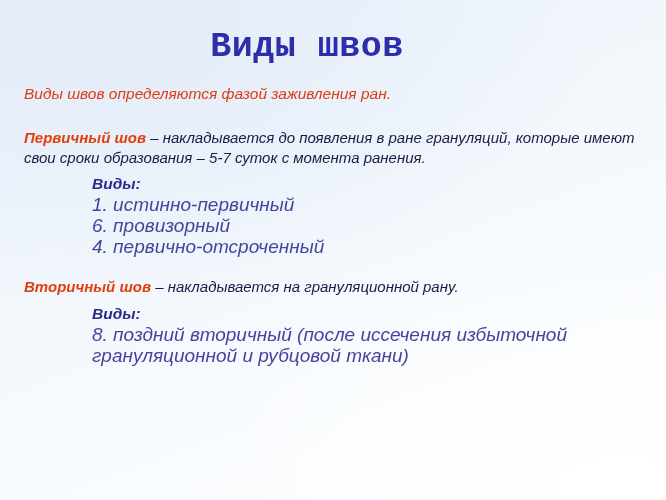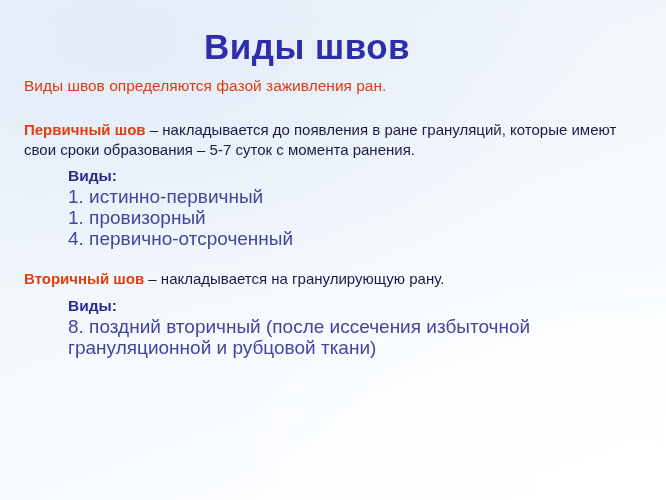--- a/index.html
+++ b/index.html
@@ -30,28 +30,30 @@
     position: absolute;
     left: 0;
     top: 28px;
     width: 614px;
     text-align: center;
     font-size: 35px;
     font-weight: bold;
     color: #2e2eab;
     letter-spacing: 0.5px;
     line-height: 1.1;
+    font-family: Liberation Mono, monospace;
   }
 
   
   #body {
     position: absolute;
     left: 24px;
-    top: 76px;
+    top: 84px;
     width: 620px;
+    font-style: italic;
   }
 
   .lead {
     font-size: 15.5px;
     color: #dd3c12;
     line-height: 20px;
     margin: 0 0 24px 0;
   }
 
   .para {
@@ -60,21 +62,21 @@
     line-height: 19.5px;
     margin: 0;
   }
 
   .term {
     color: #e0400d;
     font-weight: bold;
   }
 
   .sub {
-    margin-left: 44px;
+    margin-left: 68px;
   }
 
   .vidy {
     font-size: 15.5px;
     font-weight: bold;
     color: #2a2a8e;
     line-height: 21px;
     margin: 6px 0 0 0;
   }
 
@@ -99,29 +101,29 @@
   <div id="body">
 
     <p class="lead">Виды швов определяются фазой заживления ран.</p>
 
     <div>
       <p class="para"><span class="term">Первичный шов</span><span> – накладывается до появления в ране грануляций, которые имеют свои сроки образования – 5-7 суток с момента ранения.</span></p>
 
       <div class="sub">
         <p class="vidy">Виды:</p>
         <p class="item">1. истинно-первичный</p>
-        <p class="item">1. провизорный</p>
+        <p class="item">6. провизорный</p>
         <p class="item">4. первично-отсроченный</p>
       </div>
     </div>
 
     <div class="gap-sec"></div>
 
     <div>
-      <p class="para"><span class="term">Вторичный шов</span><span> – накладывается на гранулирующую рану.</span></p>
+      <p class="para"><span class="term">Вторичный шов</span><span> – накладывается на грануляционной рану.</span></p>
 
       <div class="sub">
         <p class="vidy">Виды:</p>
         <p class="item">8. поздний вторичный (после иссечения избыточной грануляционной и рубцовой ткани)</p>
       </div>
     </div>
 
   </div>
 </div>
 

